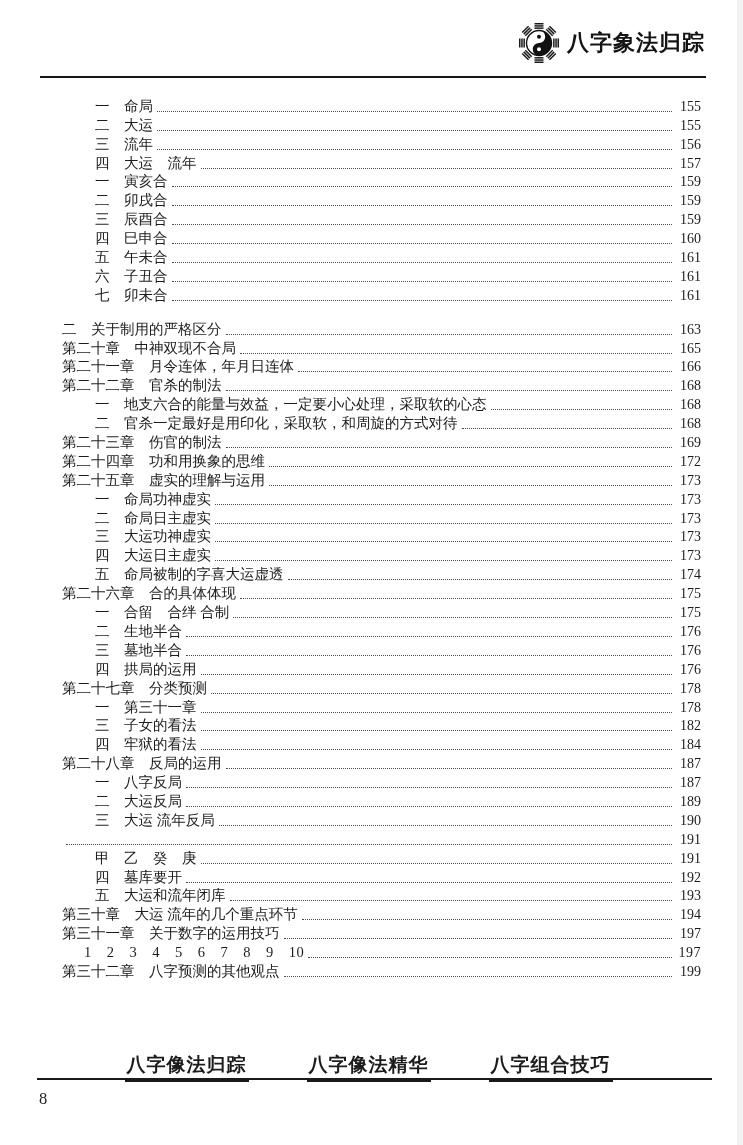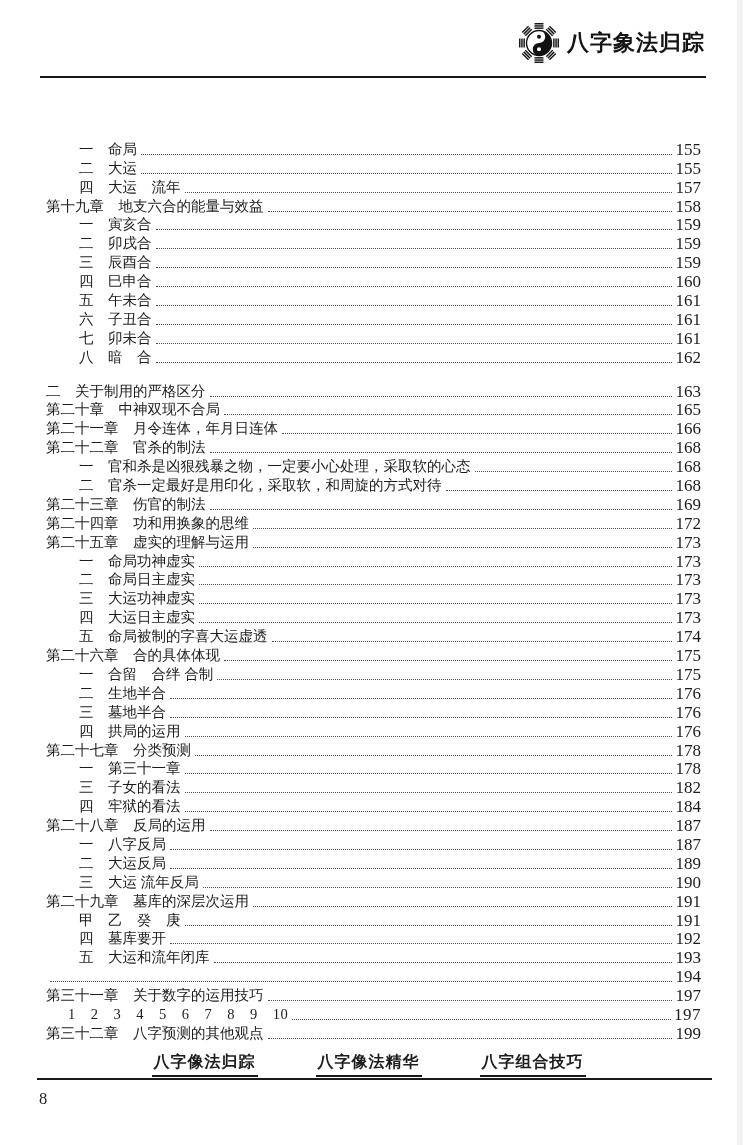--- a/index.html
+++ b/index.html
@@ -24,21 +24,21 @@
   .header-title{
     font-size:22px;font-weight:700;letter-spacing:1px;
     color:#141414;white-space:nowrap;
   }
   .header-rule{
     position:absolute;left:40px;right:31px;top:76px;
     border-top:2.5px solid #161616;
   }
   
   .toc{
-    position:absolute;top:96px;left:46px;right:36px;margin-top:43px;
+    position:absolute;top:96px;left:62px;right:36px;
   }
   .toc-row{
     display:flex;align-items:flex-end;
     height:18.9px;
     font-size:14.5px;line-height:17px;
     white-space:nowrap;
   }
   .toc-row.gap-before{margin-top:15px;}
   .lvl-chapter{padding-left:0;}
   .lvl-section{padding-left:0;}
@@ -46,30 +46,30 @@
   .lvl-digits{padding-left:22px;letter-spacing:.5px;}
   .toc-label{flex:0 0 auto;}
   .leader{
     flex:1 1 auto;
     border-bottom:1.8px dotted #4a4a4a;
     margin:0 3px 3px 4px;
     min-width:12px;
   }
   .toc-page{
     flex:0 0 auto;
-    font-size:17px;
+    font-size:14px;
     min-width:26px;text-align:right;
   }
   
   .footer-books{
     position:absolute;top:1052px;left:0;right:0;
     display:flex;justify-content:center;gap:58px;
   }
   .footer-book{
-    font-size:16px;font-weight:700;letter-spacing:1px;
+    font-size:19px;font-weight:700;letter-spacing:1px;
     border-bottom:2px solid #191919;
     padding:0 2px 2px 2px;
   }
   .footer-rule{
     position:absolute;top:1078px;left:37px;right:25px;
     border-top:2.5px solid #1a1a1a;
   }
   .page-number{
     position:absolute;left:39px;top:1089px;
     font-size:16.5px;
@@ -140,29 +140,29 @@
       <span class="toc-label">一　命局</span>
       <span class="leader"></span>
       <span class="toc-page">155</span>
     </div>
       <div class="toc-row lvl-item">
       <span class="toc-label">二　大运</span>
       <span class="leader"></span>
       <span class="toc-page">155</span>
     </div>
       <div class="toc-row lvl-item">
+      <span class="toc-label">三　流年</span>
+      <span class="leader"></span>
+      <span class="toc-page">156</span>
+    </div>
+      <div class="toc-row lvl-item">
       <span class="toc-label">四　大运　流年</span>
       <span class="leader"></span>
       <span class="toc-page">157</span>
     </div>
-      <div class="toc-row lvl-chapter">
-      <span class="toc-label">第十九章　地支六合的能量与效益</span>
-      <span class="leader"></span>
-      <span class="toc-page">158</span>
-    </div>
       <div class="toc-row lvl-item">
       <span class="toc-label">一　寅亥合</span>
       <span class="leader"></span>
       <span class="toc-page">159</span>
     </div>
       <div class="toc-row lvl-item">
       <span class="toc-label">二　卯戌合</span>
       <span class="leader"></span>
       <span class="toc-page">159</span>
     </div>
@@ -183,25 +183,20 @@
     </div>
       <div class="toc-row lvl-item">
       <span class="toc-label">六　子丑合</span>
       <span class="leader"></span>
       <span class="toc-page">161</span>
     </div>
       <div class="toc-row lvl-item">
       <span class="toc-label">七　卯未合</span>
       <span class="leader"></span>
       <span class="toc-page">161</span>
-    </div>
-      <div class="toc-row lvl-item">
-      <span class="toc-label">八　暗　合</span>
-      <span class="leader"></span>
-      <span class="toc-page">162</span>
     </div>
       <div class="toc-row lvl-section gap-before">
       <span class="toc-label">二　关于制用的严格区分</span>
       <span class="leader"></span>
       <span class="toc-page">163</span>
     </div>
       <div class="toc-row lvl-chapter">
       <span class="toc-label">第二十章　中神双现不合局</span>
       <span class="leader"></span>
       <span class="toc-page">165</span>
@@ -210,21 +205,21 @@
       <span class="toc-label">第二十一章　月令连体，年月日连体</span>
       <span class="leader"></span>
       <span class="toc-page">166</span>
     </div>
       <div class="toc-row lvl-chapter">
       <span class="toc-label">第二十二章　官杀的制法</span>
       <span class="leader"></span>
       <span class="toc-page">168</span>
     </div>
       <div class="toc-row lvl-item">
-      <span class="toc-label">一　官和杀是凶狠残暴之物，一定要小心处理，采取软的心态</span>
+      <span class="toc-label">一　地支六合的能量与效益，一定要小心处理，采取软的心态</span>
       <span class="leader"></span>
       <span class="toc-page">168</span>
     </div>
       <div class="toc-row lvl-item">
       <span class="toc-label">二　官杀一定最好是用印化，采取软，和周旋的方式对待</span>
       <span class="leader"></span>
       <span class="toc-page">168</span>
     </div>
       <div class="toc-row lvl-chapter">
       <span class="toc-label">第二十三章　伤官的制法</span>
@@ -325,40 +320,40 @@
       <span class="toc-label">二　大运反局</span>
       <span class="leader"></span>
       <span class="toc-page">189</span>
     </div>
       <div class="toc-row lvl-item">
       <span class="toc-label">三　大运 流年反局</span>
       <span class="leader"></span>
       <span class="toc-page">190</span>
     </div>
       <div class="toc-row lvl-chapter">
-      <span class="toc-label">第二十九章　墓库的深层次运用</span>
       <span class="leader"></span>
       <span class="toc-page">191</span>
     </div>
       <div class="toc-row lvl-item">
       <span class="toc-label">甲　乙　癸　庚</span>
       <span class="leader"></span>
       <span class="toc-page">191</span>
     </div>
       <div class="toc-row lvl-item">
       <span class="toc-label">四　墓库要开</span>
       <span class="leader"></span>
       <span class="toc-page">192</span>
     </div>
       <div class="toc-row lvl-item">
       <span class="toc-label">五　大运和流年闭库</span>
       <span class="leader"></span>
       <span class="toc-page">193</span>
     </div>
       <div class="toc-row lvl-chapter">
+      <span class="toc-label">第三十章　大运 流年的几个重点环节</span>
       <span class="leader"></span>
       <span class="toc-page">194</span>
     </div>
       <div class="toc-row lvl-chapter">
       <span class="toc-label">第三十一章　关于数字的运用技巧</span>
       <span class="leader"></span>
       <span class="toc-page">197</span>
     </div>
       <div class="toc-row lvl-digits">
       <span class="toc-label">1　2　3　4　5　6　7　8　9　10</span>

